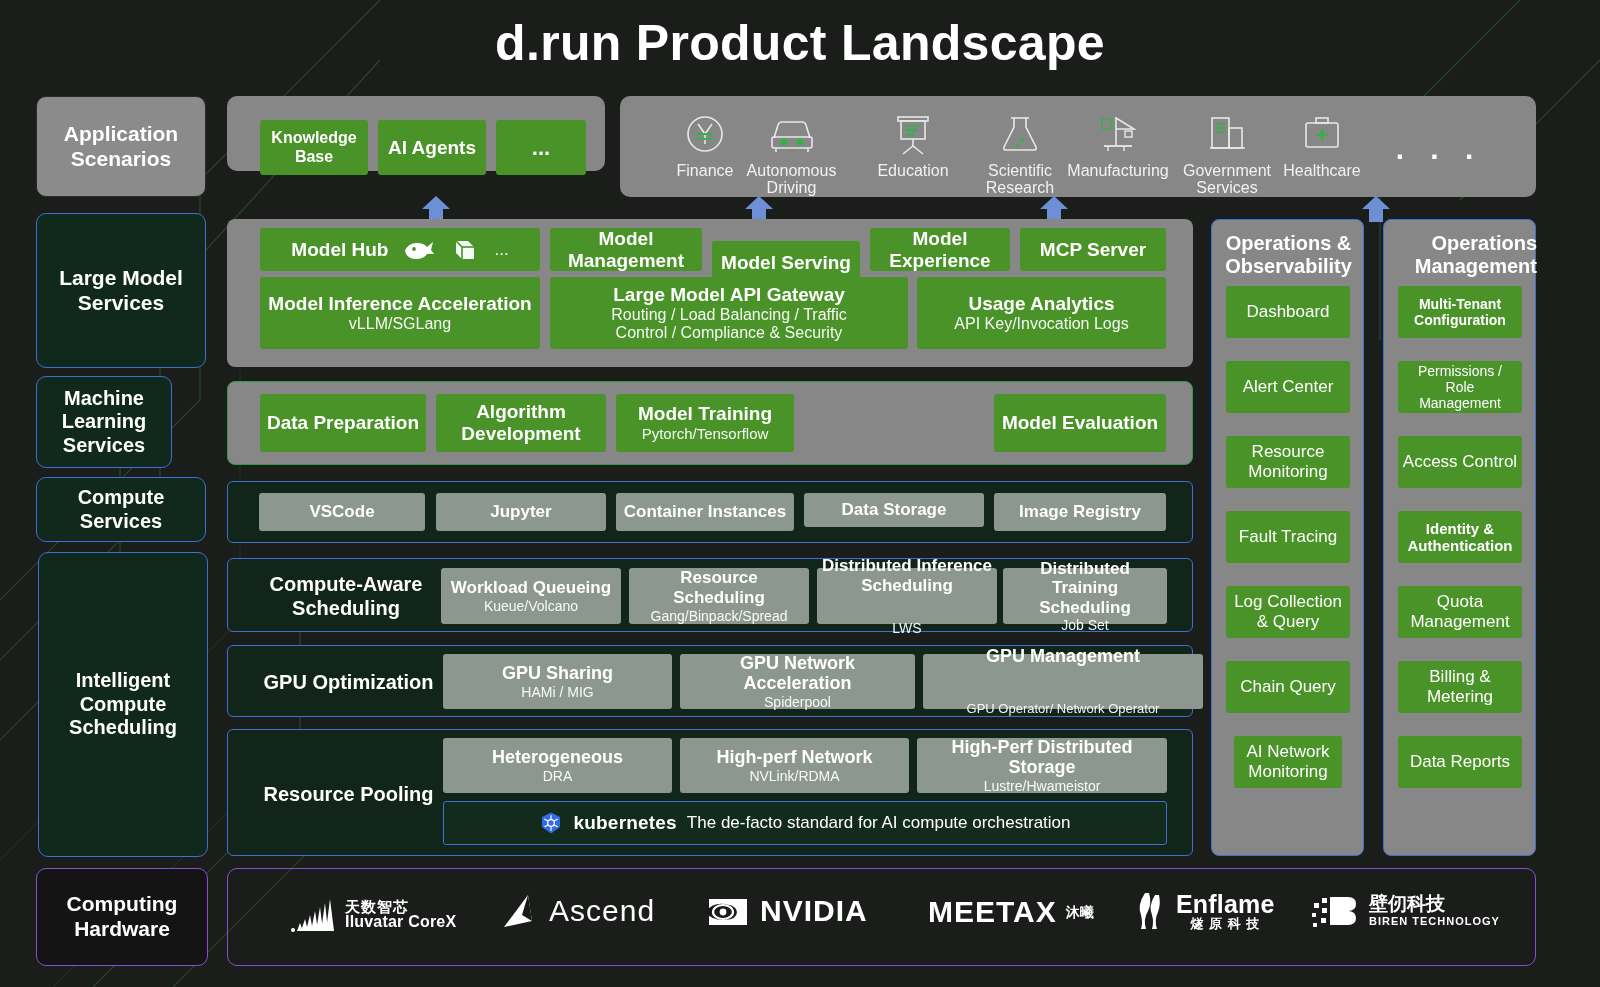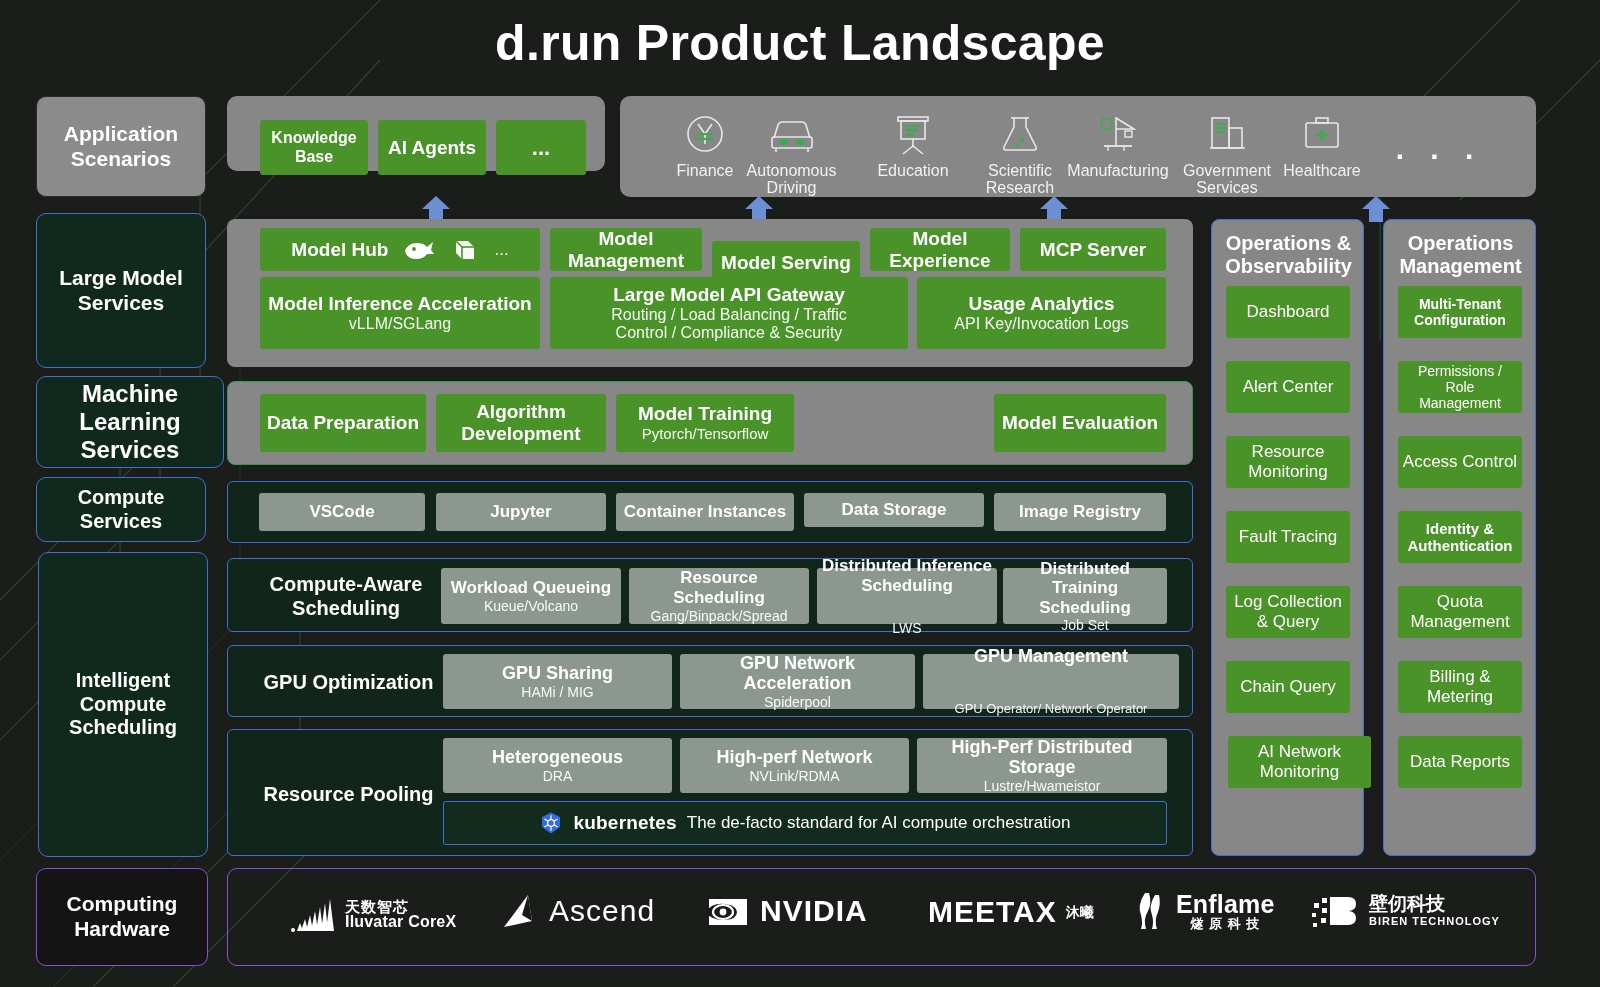--- a/index.html
+++ b/index.html
@@ -112,21 +112,21 @@
   <div class="title">d.run Product Landscape</div>
 
   <div class="side-label side-gray" style="left:36px; top:96px; width:170px; height:101px; font-size:21px;">
     <span style="white-space:pre-line">Application
 Scenarios</span>
   </div>
   <div class="side-label side-dark" style="left:36px; top:213px; width:170px; height:155px; font-size:21px;">
     <span style="white-space:pre-line">Large Model
 Services</span>
   </div>
-  <div class="side-label side-dark" style="left:36px; top:376px; width:188px; height:92px; font-size:24px;justify-content:center;">
+  <div class="side-label side-dark" style="left:36px; top:376px; width:136px; height:92px; font-size:20px;justify-content:center;">
     <span style="white-space:pre-line">Machine
 Learning
 Services</span>
   </div>
   <div class="side-label side-dark" style="left:36px; top:477px; width:170px; height:65px; font-size:20px;">
     <span style="white-space:pre-line">Compute
 Services</span>
   </div>
   <div class="side-label side-dark" style="left:38px; top:552px; width:170px; height:305px; font-size:20px;">
     <span style="white-space:pre-line">Intelligent
@@ -363,21 +363,21 @@
       <span style="white-space:pre-line">GPU Optimization</span>
     </div>
     <div class="chip chip-gray" style="left:215px; top:8px; width:229px; height:55px;">
       <span class="chip-title" style="font-size:18px;">GPU Sharing</span>
       <span class="chip-sub" style="font-size:14px;">HAMi / MIG</span>
     </div>
     <div class="chip chip-gray" style="left:452px; top:8px; width:235px; height:55px;">
       <span class="chip-title" style="font-size:18px;">GPU Network Acceleration</span>
       <span class="chip-sub" style="font-size:14px;">Spiderpool</span>
     </div>
-    <div class="chip chip-gray" style="left:695px; top:8px; width:256px; height:55px;gap:36px;">
+    <div class="chip chip-gray" style="left:695px; top:8px; width:280px; height:55px;gap:36px;">
       <span class="chip-title" style="font-size:18px;">GPU Management</span>
       <span class="chip-sub" style="font-size:13px;">GPU Operator/ Network Operator</span>
     </div>
   </div>
 
   <div class="panel dark-panel" style="left:227px; top:729px; width:966px; height:127px; border-radius:6px;">
     <div class="row-label" style="left:18px; top:40px; width:205px; height:48px; font-size:20px;">
       <span style="white-space:pre-line">Resource Pooling</span>
     </div>
     <div class="chip chip-gray" style="left:215px; top:8px; width:229px; height:55px;">
@@ -423,28 +423,28 @@
     <div class="chip chip-green" style="left:14px; top:291px; width:124px; height:52px; font-size:17px;">
       <span class="chip-title" style="font-weight:400;">Fault Tracing</span>
     </div>
     <div class="chip chip-green" style="left:14px; top:366px; width:124px; height:52px; font-size:17px;">
       <span class="chip-title" style="font-weight:400; white-space:pre-line;">Log Collection
 &amp; Query</span>
     </div>
     <div class="chip chip-green" style="left:14px; top:441px; width:124px; height:52px; font-size:17px;">
       <span class="chip-title" style="font-weight:400;">Chain Query</span>
     </div>
-    <div class="chip chip-green" style="left:16px; top:516px; width:143px; height:52px; font-size:17px;">
+    <div class="chip chip-green" style="left:22px; top:516px; width:108px; height:52px; font-size:17px;">
       <span class="chip-title" style="font-weight:400; white-space:pre-line;">AI Network
 Monitoring</span>
     </div>
   </div>
 
   <div class="panel gray-panel" style="left:1383px; top:219px; width:153px; height:637px; border-radius:8px; border:1.5px solid #3f6fd0;">
-    <div style="position:absolute; left:0; top:12px; width:153px; text-align:center; color:#fff; font-size:20px; font-weight:700; line-height:1.15; white-space:pre-line;">Operations
+    <div style="position:absolute; left:0; top:12px; width:153px; text-align:right; color:#fff; font-size:20px; font-weight:700; line-height:1.15; white-space:pre-line;">Operations
 Management</div>
 
     <div class="chip chip-green" style="left:14px; top:66px; width:124px; height:52px; font-size:14px;">
       <span class="chip-title" style="white-space:pre-line;">Multi-Tenant
 Configuration</span>
     </div>
     <div class="chip chip-green" style="left:14px; top:141px; width:124px; height:52px; font-size:14px;">
       <span class="chip-title" style="font-weight:400; white-space:pre-line;">Permissions / Role
 Management</span>
     </div>

